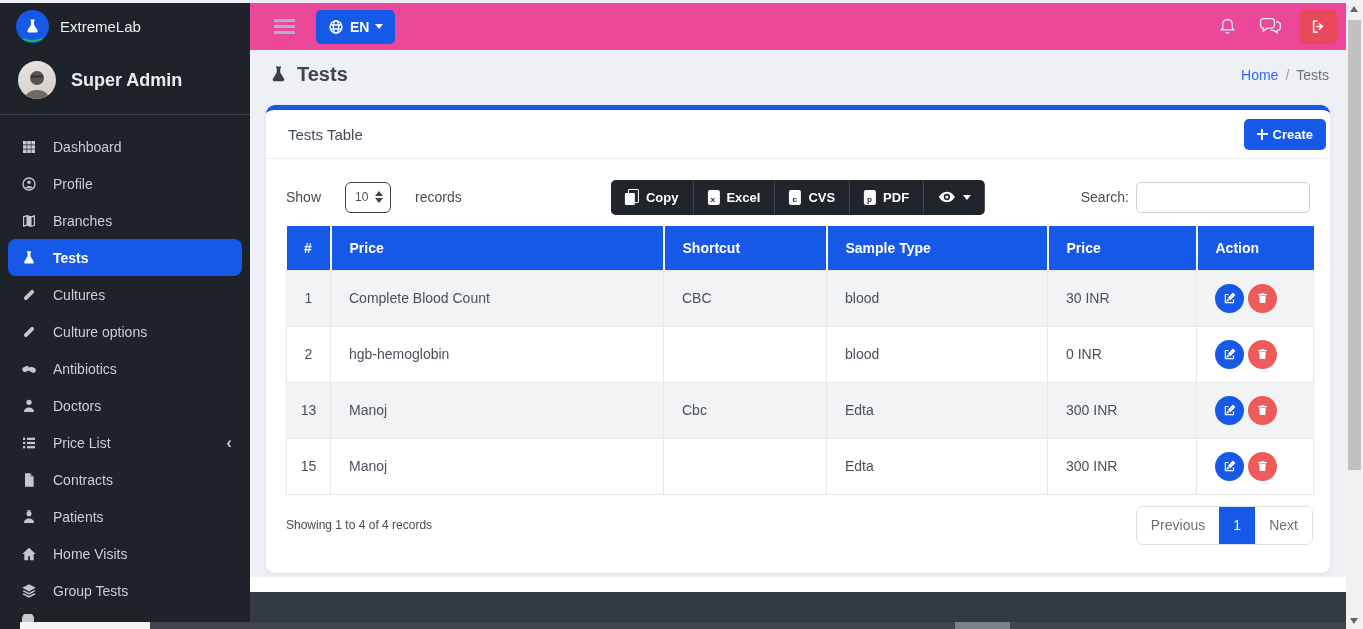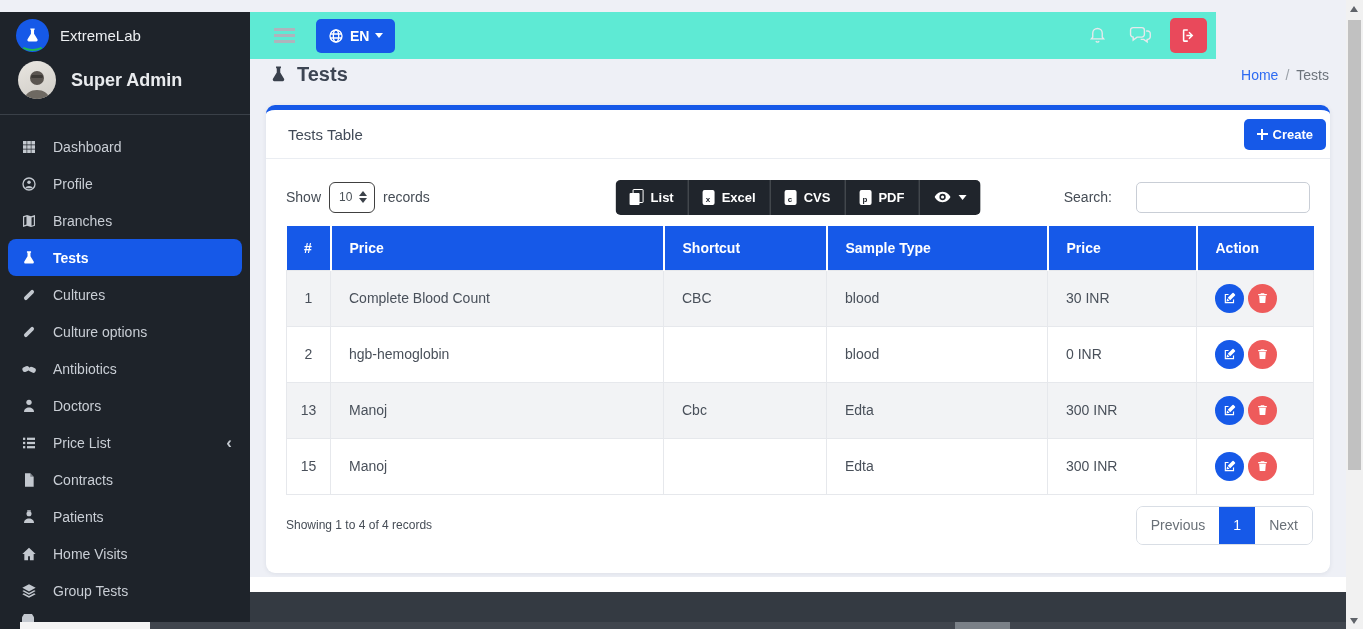--- a/index.html
+++ b/index.html
@@ -2,21 +2,21 @@
 <html><head>
 <meta charset="utf-8">
 <style>
   * { margin:0; padding:0; box-sizing:border-box; }
   html,body { width:1363px; height:629px; overflow:hidden; }
   body { font-family:"Liberation Sans","DejaVu Sans",sans-serif; background:#eef0f6; position:relative; }
   .ic { display:inline-flex; align-items:center; justify-content:center; flex:0 0 auto; }
   svg { display:block; }
 
   
-  .topbar { position:absolute; left:0; top:12px; width:1216px; height:47px; background:#5eead4; display:flex; align-items:center; z-index:5; }
+  .topbar { position:absolute; left:0; top:3px; width:1346px; height:47px; background:#ec4899; display:flex; align-items:center; z-index:5; }
   .brand { width:250px; height:47px; background:#1e232a; display:flex; align-items:center; gap:11px; padding-left:16px; cursor:pointer; }
   .brand-logo { width:33px; height:33px; border-radius:50%; background:#1659e8; position:relative; display:flex; align-items:center; justify-content:center; }
   .brand-logo::after { content:""; position:absolute; left:4px; right:4px; bottom:1px; height:10px; border:2.5px solid transparent; border-bottom-color:#1db954; border-radius:50%; }
   .brand-name { color:#eceef1; font-size:15px; }
   .hamburger { background:none; border:none; margin-left:20px; cursor:pointer; padding:6px 4px; }
   .bars { display:block; width:21px; height:3px; background:#aeb4bc; box-shadow:0 6px 0 #aeb4bc, 0 12px 0 #aeb4bc; margin-bottom:12px; }
   .lang-btn { margin-left:17px; height:34px; background:#1659e8; color:#fff; border:none; border-radius:5px; display:flex; align-items:center; gap:6px; padding:0 12px; font-size:14px; font-weight:bold; cursor:pointer; font-family:inherit; }
   .caret-down { width:0; height:0; border-left:4px solid transparent; border-right:4px solid transparent; border-top:5px solid #fff; }
   .topbar-right { margin-left:auto; display:flex; align-items:center; gap:14px; padding-right:9px; }
   .tb-icon { background:none; border:none; color:#e7e9ec; cursor:pointer; padding:4px; }
@@ -53,37 +53,37 @@
   .card { position:absolute; left:16px; top:58px; width:1064px; height:468px; background:#fff; border-radius:9px; border-top:5px solid #1659e8; box-shadow:0 1px 5px rgba(25,40,70,.08); }
   .card-head { height:49px; display:flex; align-items:center; justify-content:space-between; padding:0 4px 0 22px; border-bottom:1px solid #eaedf2; }
   .card-title { color:#414a57; font-size:15px; }
   .create-btn { height:31px; background:#1659e8; color:#fff; border:none; border-radius:5px; font-size:13px; font-weight:bold; display:flex; align-items:center; gap:5px; padding:0 13px; cursor:pointer; font-family:inherit; }
   .plus-icon { position:relative; width:11px; height:11px; }
   .plus-icon::before { content:""; position:absolute; left:0; top:4.5px; width:11px; height:2px; background:#fff; }
   .plus-icon::after { content:""; position:absolute; left:4.5px; top:0; width:2px; height:11px; background:#fff; }
   .card-body { padding:20px 20px 0 20px; position:relative; }
 
   .controls { position:relative; height:36px; display:flex; align-items:center; }
-  .show-group { display:flex; align-items:center; gap:8px; font-size:14px; color:#454c55; }
+  .show-group { display:flex; align-items:center; gap:24px; font-size:14px; color:#454c55; }
   .len-select { width:46px; height:31px; border:1px solid #404040; border-radius:6px; display:flex; align-items:center; justify-content:space-between; padding:0 7px 0 9px; font-size:12px; color:#4a5158; cursor:pointer; background:#fff; }
   .spinner { display:flex; flex-direction:column; gap:2px; }
   .spin-up { width:0; height:0; border-left:4px solid transparent; border-right:4px solid transparent; border-bottom:5px solid #3c424a; }
   .spin-down { width:0; height:0; border-left:4px solid transparent; border-right:4px solid transparent; border-top:5px solid #3c424a; }
   .export-group { position:absolute; left:50%; transform:translateX(-50%); display:flex; border-radius:5px; overflow:hidden; }
   .exp-btn { height:35px; background:#20252c; color:#fff; border:none; border-right:1px solid #454a52; font-size:13px; font-weight:bold; display:flex; align-items:center; gap:7px; padding:0 14px; cursor:pointer; font-family:inherit; }
   .exp-btn:last-child { border-right:none; }
   .fic { width:12px; height:15px; background:#fff; border-radius:2px; position:relative; }
   .fic::after { position:absolute; left:0px; bottom:1px; color:#20252c; font-size:8px; font-weight:bold; line-height:1; }
   .fic.fx::after { content:"x"; left:3px; }
   .fic.fc::after { content:"c"; left:3px; }
   .fic.fp::after { content:"p"; left:3px; }
   .copy-ic { position:relative; width:14px; height:16px; }
   .copy-ic::before { content:""; position:absolute; right:0; top:0; width:9px; height:12px; border:1.6px solid #fff; border-radius:1px; }
   .copy-ic::after { content:""; position:absolute; left:0; bottom:0; width:10px; height:12px; background:#fff; border-radius:1px; }
-  .search-group { margin-left:auto; display:flex; align-items:center; gap:24px; font-size:14px; color:#454c55; }
+  .search-group { margin-left:auto; display:flex; align-items:center; gap:7px; font-size:14px; color:#454c55; }
   .search-input { width:174px; height:31px; border:1px solid #c9ced6; border-radius:5px; padding:0 8px; font-size:13px; font-family:inherit; color:#3c424a; outline:none; }
 
   
   table.data { margin-top:11px; border-collapse:collapse; table-layout:fixed; width:1027px; }
   table.data th { background:#1659e8; color:#fff; font-size:14px; font-weight:bold; text-align:left; height:44px; padding:0 0 0 18px; border-right:2px solid #fff; }
   table.data th:last-child { border-right:none; }
   table.data th.c, table.data td.c { text-align:center; padding-left:0; }
   table.data td { height:56px; font-size:14px; color:#49505a; padding:0 0 0 18px; border:1px solid #e6e8ec; background:#fff; }
   table.data tr.odd td { background:#f2f3f5; }
   .act-cell { display:flex; align-items:center; gap:4px; }
@@ -349,21 +349,21 @@
                 <span class="spin-up"></span>
                 <span class="spin-down"></span>
               </span>
           </div>
           <span>records</span>
         </div>
 
         <div class="export-group">
           <button class="exp-btn">
             <span class="copy-ic"></span>
-            <span>List</span>
+            <span>Copy</span>
           </button>
           <button class="exp-btn">
             <span class="fic fx"></span>
             <span>Excel</span>
           </button>
           <button class="exp-btn">
             <span class="fic fc"></span>
             <span>CVS</span>
           </button>
           <button class="exp-btn">

